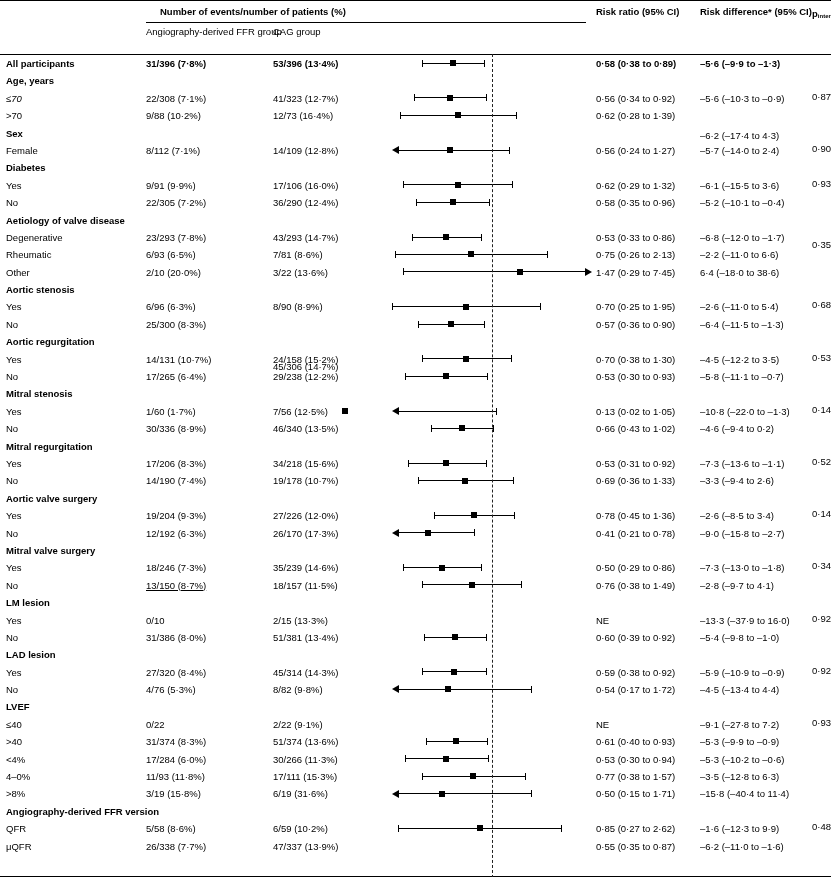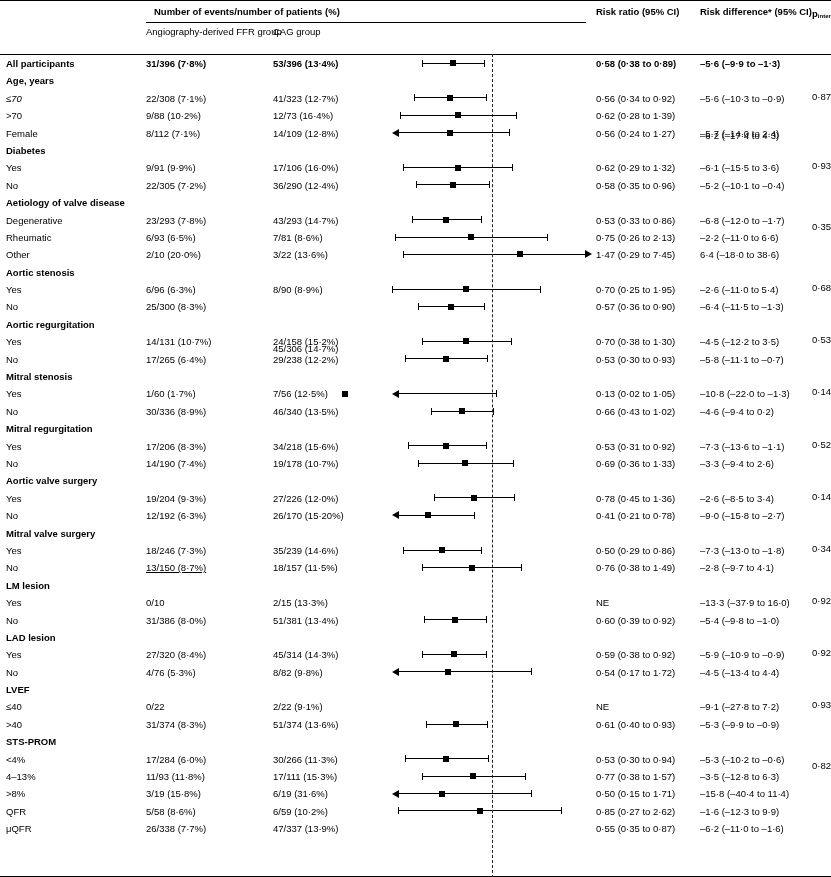--- a/index.html
+++ b/index.html
@@ -36,21 +36,21 @@
   .axis{position:absolute;left:392px;width:200px;}
   .botline{position:absolute;left:0;width:831px;height:1px;background:#000;}
 </style>
 </head>
 <body>
 
 <div class="page">
 
   <div class="hdr-wrap">
     <div class="h-rule" style="left:0;top:0;width:831px;"></div>
-    <div class="h-title" style="left:154px;top:6px;">Number of events/number of patients (%)</div>
+    <div class="h-title" style="left:160px;top:6px;">Number of events/number of patients (%)</div>
     <div class="h-rule" style="left:146px;top:22px;width:440px;"></div>
     <div class="h-sub" style="left:146px;top:26px;">Angiography-derived FFR group</div>
     <div class="h-sub" style="left:273px;top:26px;">CAG group</div>
     <div class="h-title" style="left:596px;top:6px;"><span>Risk ratio (95% CI)</span></div>
     <div class="h-title" style="left:700px;top:6px;"><span>Risk difference* (95% CI)</span></div>
     <div class="h-title" style="left:812px;top:8px;font-weight:bold;"><span>p</span><span class="pi-sub">interaction</span></div>
   </div>
 
   <div class="tbl" id="rows">
       <div class="row" style="height: 17.4px;">
@@ -90,20 +90,24 @@
         <div class="c-rr" style="line-height: 17.4px;">0·62 (0·28 to 1·39)</div>
         <div class="c-rd" style="line-height: 17.4px; margin-top: 20px;">–6·2 (–17·4 to 4·3)</div>
         <div class="c-plot" style="height: 17.4px;">
           <div class="ci" style="left: 8.17494px; width: 115.579px; top: 7.7px;"></div>
           <div class="cap" style="left: 8.17494px; top: 4.7px;"></div>
           <div class="cap" style="left: 123.754px; top: 4.7px;"></div>
           <div class="box" style="left: 62.517px; top: 5.2px;"></div>
         </div>
       </div>
       <div class="row" style="height: 17.4px;">
+        <div class="c-label bold" style="line-height: 17.4px;">Sex</div>
+        <div class="c-pi" style="top: 15.4px; line-height: 17.4px;">0·90</div>
+      </div>
+      <div class="row" style="height: 17.4px;">
         <div class="c-label" style="line-height: 17.4px;">Female</div>
         <div class="c-ffr" style="line-height: 17.4px;">8/112 (7·1%)</div>
         <div class="c-cag" style="line-height: 17.4px;">14/109 (12·8%)</div>
         <div class="c-rr" style="line-height: 17.4px;">0·56 (0·24 to 1·27)</div>
         <div class="c-rd" style="line-height: 17.4px;">–5·7 (–14·0 to 2·4)</div>
         <div class="c-plot" style="height: 17.4px;">
           <div class="ci" style="left: 6px; width: 111.241px; top: 7.7px;"></div>
           <div class="arrow-l" style="left: 0px; top: 4.2px;"></div>
           <div class="cap" style="left: 117.241px; top: 4.7px;"></div>
           <div class="box" style="left: 55.1749px; top: 5.2px;"></div>
@@ -315,21 +319,21 @@
         <div class="c-plot" style="height: 17.4px;">
           <div class="ci" style="left: 42.3998px; width: 79.7805px; top: 7.7px;"></div>
           <div class="cap" style="left: 42.3998px; top: 4.7px;"></div>
           <div class="cap" style="left: 122.18px; top: 4.7px;"></div>
           <div class="box" style="left: 79.0773px; top: 5.2px;"></div>
         </div>
       </div>
       <div class="row" style="height: 17.4px;">
         <div class="c-label" style="line-height: 17.4px;">No</div>
         <div class="c-ffr" style="line-height: 17.4px;">12/192 (6·3%)</div>
-        <div class="c-cag" style="line-height: 17.4px;">26/170 (15·20%)</div>
+        <div class="c-cag" style="line-height: 17.4px;">26/170 (17·3%)</div>
         <div class="c-rr" style="line-height: 17.4px;">0·41 (0·21 to 0·78)</div>
         <div class="c-rd" style="line-height: 17.4px;">–9·0 (–15·8 to –2·7)</div>
         <div class="c-plot" style="height: 17.4px;">
           <div class="ci" style="left: 6px; width: 76.0773px; top: 7.7px;"></div>
           <div class="arrow-l" style="left: 0px; top: 4.2px;"></div>
           <div class="cap" style="left: 82.0773px; top: 4.7px;"></div>
           <div class="box" style="left: 32.6848px; top: 5.2px;"></div>
         </div>
       </div>
       <div class="row" style="height: 17.4px;">
@@ -436,38 +440,34 @@
         <div class="c-rr" style="line-height: 17.4px;">0·61 (0·40 to 0·93)</div>
         <div class="c-rd" style="line-height: 17.4px;">–5·3 (–9·9 to –0·9)</div>
         <div class="c-plot" style="height: 17.4px;">
           <div class="ci" style="left: 33.9036px; width: 60.8615px; top: 7.7px;"></div>
           <div class="cap" style="left: 33.9036px; top: 4.7px;"></div>
           <div class="cap" style="left: 94.7651px; top: 4.7px;"></div>
           <div class="box" style="left: 61.3441px; top: 5.2px;"></div>
         </div>
       </div>
       <div class="row" style="height: 17.4px;">
-        <div class="c-label bold" style="line-height: 17.4px;">STS-PROM</div>
-        <div class="c-pi" style="top: 24.1px; line-height: 17.4px;">0·82</div>
-      </div>
-      <div class="row" style="height: 17.4px;">
         <div class="c-label" style="line-height: 17.4px;">&lt;4%</div>
         <div class="c-ffr" style="line-height: 17.4px;">17/284 (6·0%)</div>
         <div class="c-cag" style="line-height: 17.4px;">30/266 (11·3%)</div>
         <div class="c-rr" style="line-height: 17.4px;">0·53 (0·30 to 0·94)</div>
         <div class="c-rd" style="line-height: 17.4px;">–5·3 (–10·2 to –0·6)</div>
         <div class="c-plot" style="height: 17.4px;">
           <div class="ci" style="left: 13.1517px; width: 82.3849px; top: 7.7px;"></div>
           <div class="cap" style="left: 13.1517px; top: 4.7px;"></div>
           <div class="cap" style="left: 95.5366px; top: 4.7px;"></div>
           <div class="box" style="left: 51.2032px; top: 5.2px;"></div>
         </div>
       </div>
       <div class="row" style="height: 17.4px;">
-        <div class="c-label" style="line-height: 17.4px;">4–13%</div>
+        <div class="c-label" style="line-height: 17.4px;">4–0%</div>
         <div class="c-ffr" style="line-height: 17.4px;">11/93 (11·8%)</div>
         <div class="c-cag" style="line-height: 17.4px;">17/111 (15·3%)</div>
         <div class="c-rr" style="line-height: 17.4px;">0·77 (0·38 to 1·57)</div>
         <div class="c-rd" style="line-height: 17.4px;">–3·5 (–12·8 to 6·3)</div>
         <div class="c-plot" style="height: 17.4px;">
           <div class="ci" style="left: 30.2036px; width: 102.335px; top: 7.7px;"></div>
           <div class="cap" style="left: 30.2036px; top: 4.7px;"></div>
           <div class="cap" style="left: 132.538px; top: 4.7px;"></div>
           <div class="box" style="left: 78.1465px; top: 5.2px;"></div>
         </div>
@@ -477,20 +477,24 @@
         <div class="c-ffr" style="line-height: 17.4px;">3/19 (15·8%)</div>
         <div class="c-cag" style="line-height: 17.4px;">6/19 (31·6%)</div>
         <div class="c-rr" style="line-height: 17.4px;">0·50 (0·15 to 1·71)</div>
         <div class="c-rd" style="line-height: 17.4px;">–15·8 (–40·4 to 11·4)</div>
         <div class="c-plot" style="height: 17.4px;">
           <div class="ci" style="left: 6px; width: 132.7px; top: 7.7px;"></div>
           <div class="arrow-l" style="left: 0px; top: 4.2px;"></div>
           <div class="cap" style="left: 138.7px; top: 4.7px;"></div>
           <div class="box" style="left: 47px; top: 5.2px;"></div>
         </div>
+      </div>
+      <div class="row" style="height: 17.4px;">
+        <div class="c-label bold" style="line-height: 17.4px;">Angiography-derived FFR version</div>
+        <div class="c-pi" style="top: 15.4px; line-height: 17.4px;">0·48</div>
       </div>
       <div class="row" style="height: 17.4px;">
         <div class="c-label" style="line-height: 17.4px;">QFR</div>
         <div class="c-ffr" style="line-height: 17.4px;">5/58 (8·6%)</div>
         <div class="c-cag" style="line-height: 17.4px;">6/59 (10·2%)</div>
         <div class="c-rr" style="line-height: 17.4px;">0·85 (0·27 to 2·62)</div>
         <div class="c-rd" style="line-height: 17.4px;">–1·6 (–12·3 to 9·9)</div>
         <div class="c-plot" style="height: 17.4px;">
           <div class="ci" style="left: 5.55157px; width: 163.927px; top: 7.7px;"></div>
           <div class="cap" style="left: 5.55157px; top: 4.7px;"></div>

